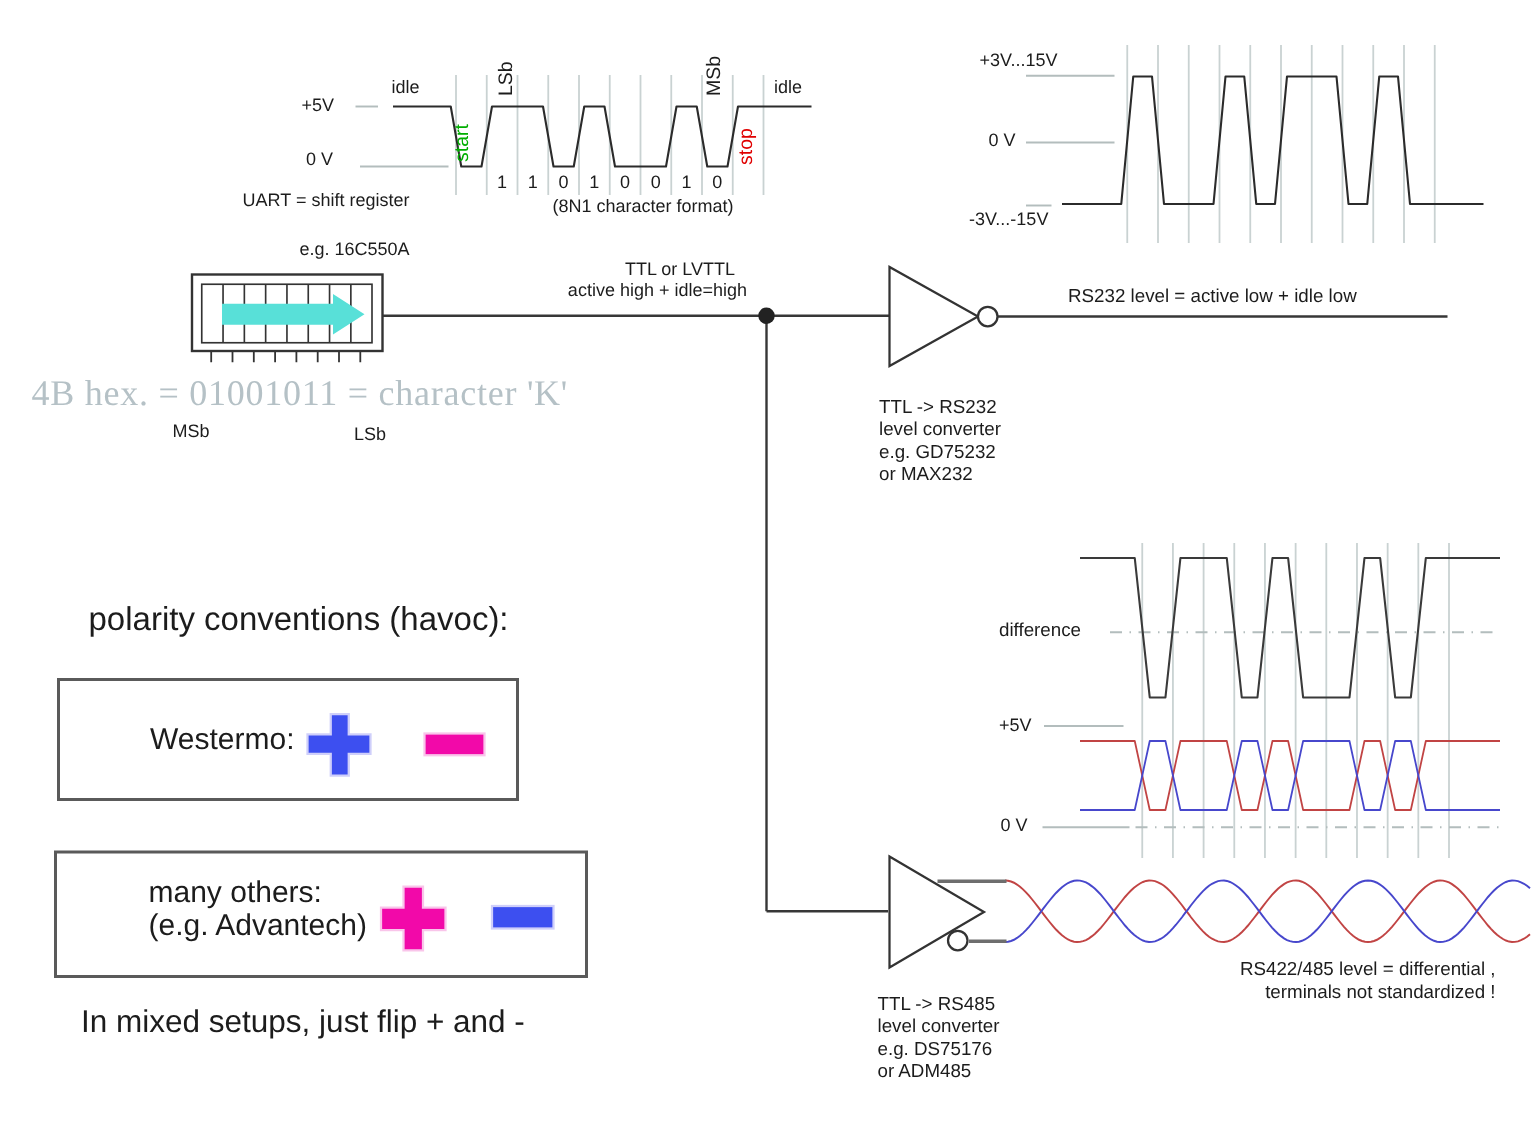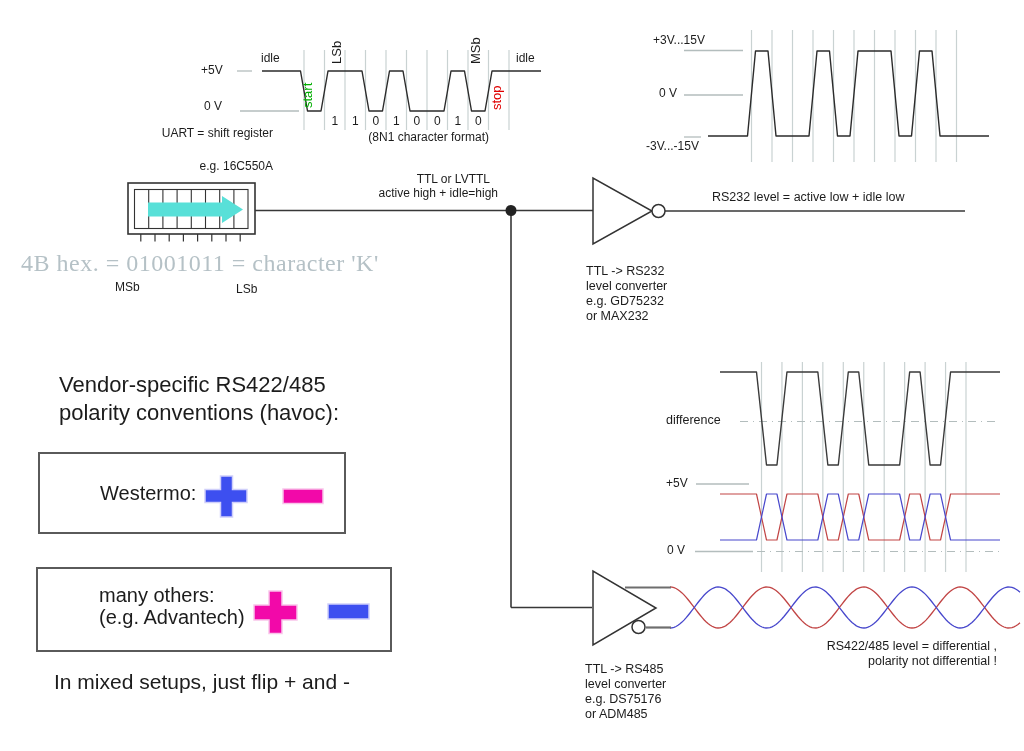--- a/index.html
+++ b/index.html
@@ -194,34 +194,33 @@
   <div class="t fs125" style="left:712px;top:190px">RS232 level = active low + idle low</div>
 
   <div class="t fs12" style="left:653px;top:34px">+3V...15V</div>
   <div class="t fs12" style="left:659px;top:87px">0 V</div>
   <div class="t fs12" style="left:646px;top:140px">-3V...-15V</div>
 
   <div class="t fs125" style="left:666px;top:413px">difference</div>
   <div class="t fs12" style="left:666px;top:477px">+5V</div>
   <div class="t fs12" style="left:667px;top:544px">0 V</div>
 
-  <div class="t fs22" style="left:59px;top:372px">Vendor-specific RS422/485</div>
   <div class="t fs22" style="left:59px;top:400px">polarity conventions (havoc):</div>
 
   <div class="box" style="left:38px;top:452px;width:304px;height:78px"></div>
   <div class="t fs20" style="left:57px;top:482px">Westermo:</div>
 
   <div class="box" style="left:36px;top:567px;width:352px;height:81px"></div>
   <div class="t fs20" style="left:56px;top:584px">many others:</div>
   <div class="t fs20" style="left:56px;top:606px">(e.g. Advantech)</div>
 
   <div class="t fs21" style="left:54px;top:670px">In mixed setups, just flip + and -</div>
 
   <div class="t fs125 lh15" style="left:585px;top:662px">
     <div>TTL -&gt; RS485</div>
     <div>level converter</div>
     <div>e.g. DS75176</div>
     <div>or ADM485</div>
   </div>
   <div class="t fs125 c" style="left:752px;top:639px;width:245px">RS422/485 level = differential ,</div>
-  <div class="t fs125 c" style="left:752px;top:654px;width:245px">polarity not differential !</div>
+  <div class="t fs125 c" style="left:752px;top:654px;width:245px">terminals not standardized !</div>
 
 </div>
 
 </body></html>

